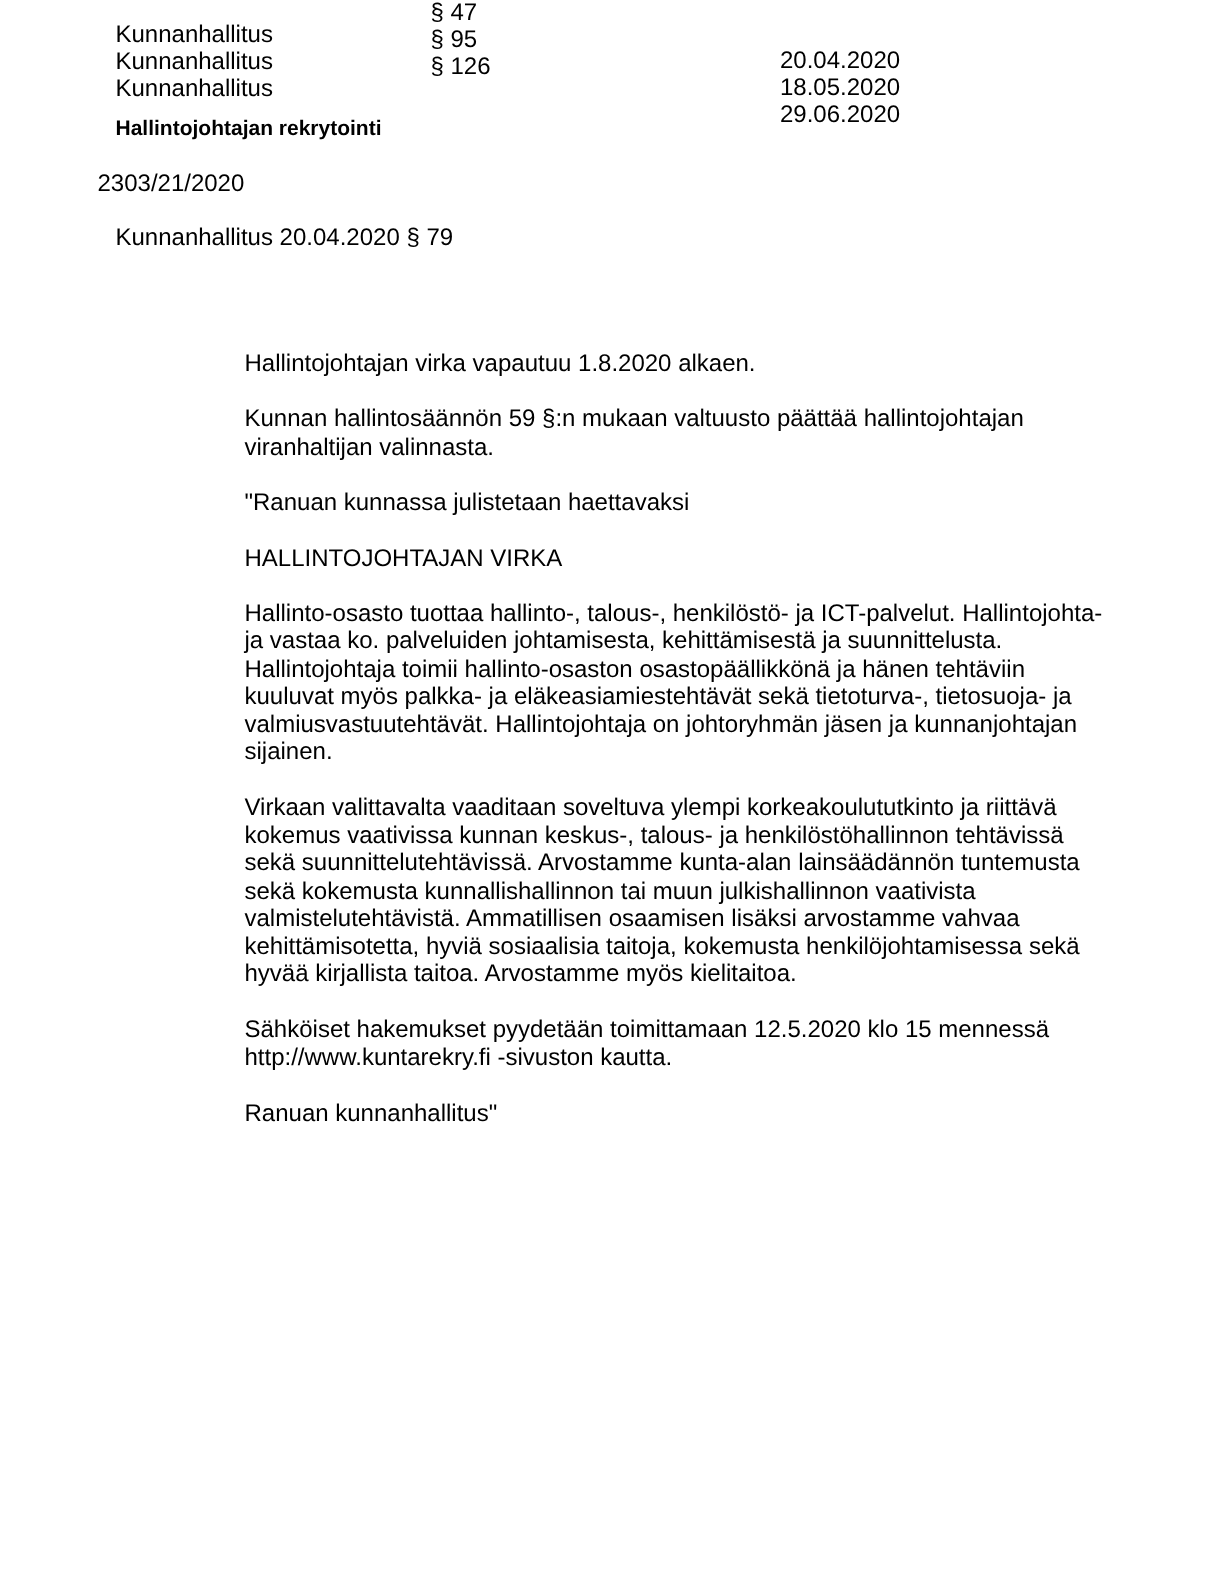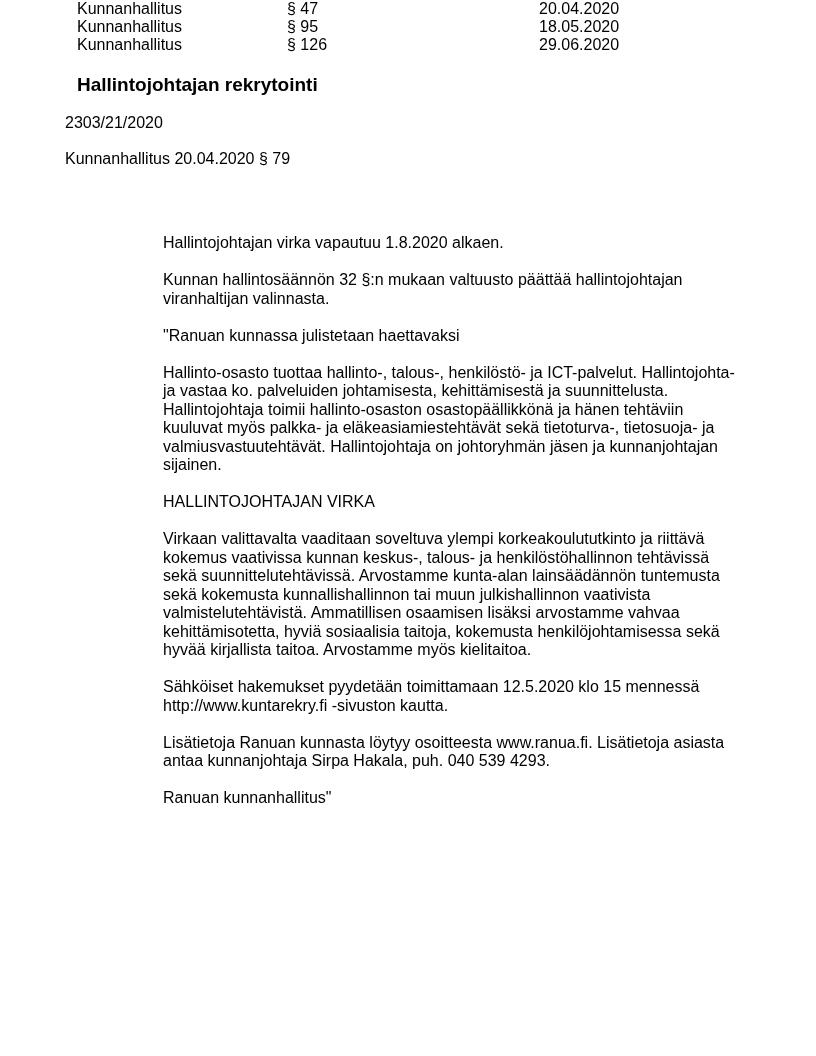--- a/index.html
+++ b/index.html
@@ -2,24 +2,24 @@
 <html><head>
 <meta charset="utf-8">
 <style>
   html, body { margin: 0; padding: 0; background: #ffffff; }
   body {
     width: 816px; height: 1056px; overflow: hidden; position: relative;
     font-family: "Liberation Sans", sans-serif; color: #000; font-size: 16px;
   }
   .hist-row { position: absolute; left: 77px; height: 18px; line-height: 18px; width: 560px; }
   .hist-row span { position: absolute; top: 0; }
-  .c1 { left: 0; }
+  .c1 { left: 0; margin-top: 15px; }
   .c2 { left: 210px; }
-  .c3 { left: 462px; }
-  .title { position: absolute; left: 77px; top: 74px; font-weight: bold; font-size: 19px; line-height: 22px; }
+  .c3 { left: 443px; margin-top: 32px; }
+  .title { position: absolute; left: 77px; top: 74px; font-weight: bold; font-size: 14px; line-height: 22px; }
   .meta { position: absolute; left: 65px; line-height: 18px; }
   .body { position: absolute; left: 163px; top: 206px; width: 600px; line-height: 18.5px; margin-top: 28px; }
   .body p { margin: 0 0 18.5px 0; white-space: pre-line; }
 </style>
 </head>
 <body>
 
 <div class="hist-row" style="top:0px;">
   <span class="c1">Kunnanhallitus</span>
   <span class="c2">§ 47</span>
@@ -31,39 +31,37 @@
   <span class="c3">18.05.2020</span>
 </div>
 <div class="hist-row" style="top:36px;">
   <span class="c1">Kunnanhallitus</span>
   <span class="c2">§ 126</span>
   <span class="c3">29.06.2020</span>
 </div>
 
 <div class="title">Hallintojohtajan rekrytointi</div>
 <div class="meta" style="top:114px;">2303/21/2020</div>
-<div class="meta" style="top:150px;">Kunnanhallitus 20.04.2020 § 79</div>
+<div class="meta" style="top:150px;margin-left:12px;">Kunnanhallitus 20.04.2020 § 79</div>
 
 <div class="body">
   <p>Hallintojohtajan virka vapautuu 1.8.2020 alkaen.</p>
-  <p>Kunnan hallintosäännön 32 §:n mukaan valtuusto päättää hallintojohtajan
+  <p>Kunnan hallintosäännön 59 §:n mukaan valtuusto päättää hallintojohtajan
 viranhaltijan valinnasta.</p>
   <p>"Ranuan kunnassa julistetaan haettavaksi</p>
+  <p>HALLINTOJOHTAJAN VIRKA</p>
   <p>Hallinto-osasto tuottaa hallinto-, talous-, henkilöstö- ja ICT-palvelut. Hallintojohta-
 ja vastaa ko. palveluiden johtamisesta, kehittämisestä ja suunnittelusta.
 Hallintojohtaja toimii hallinto-osaston osastopäällikkönä ja hänen tehtäviin
 kuuluvat myös palkka- ja eläkeasiamiestehtävät sekä tietoturva-, tietosuoja- ja
 valmiusvastuutehtävät. Hallintojohtaja on johtoryhmän jäsen ja kunnanjohtajan
 sijainen.</p>
-  <p>HALLINTOJOHTAJAN VIRKA</p>
   <p>Virkaan valittavalta vaaditaan soveltuva ylempi korkeakoulututkinto ja riittävä
 kokemus vaativissa kunnan keskus-, talous- ja henkilöstöhallinnon tehtävissä
 sekä suunnittelutehtävissä. Arvostamme kunta-alan lainsäädännön tuntemusta
 sekä kokemusta kunnallishallinnon tai muun julkishallinnon vaativista
 valmistelutehtävistä. Ammatillisen osaamisen lisäksi arvostamme vahvaa
 kehittämisotetta, hyviä sosiaalisia taitoja, kokemusta henkilöjohtamisessa sekä
 hyvää kirjallista taitoa. Arvostamme myös kielitaitoa.</p>
   <p>Sähköiset hakemukset pyydetään toimittamaan 12.5.2020 klo 15 mennessä
 http://www.kuntarekry.fi -sivuston kautta.</p>
-  <p>Lisätietoja Ranuan kunnasta löytyy osoitteesta www.ranua.fi. Lisätietoja asiasta
-antaa kunnanjohtaja Sirpa Hakala, puh. 040 539 4293.</p>
   <p>Ranuan kunnanhallitus"</p>
 </div>
 
 </body></html>

